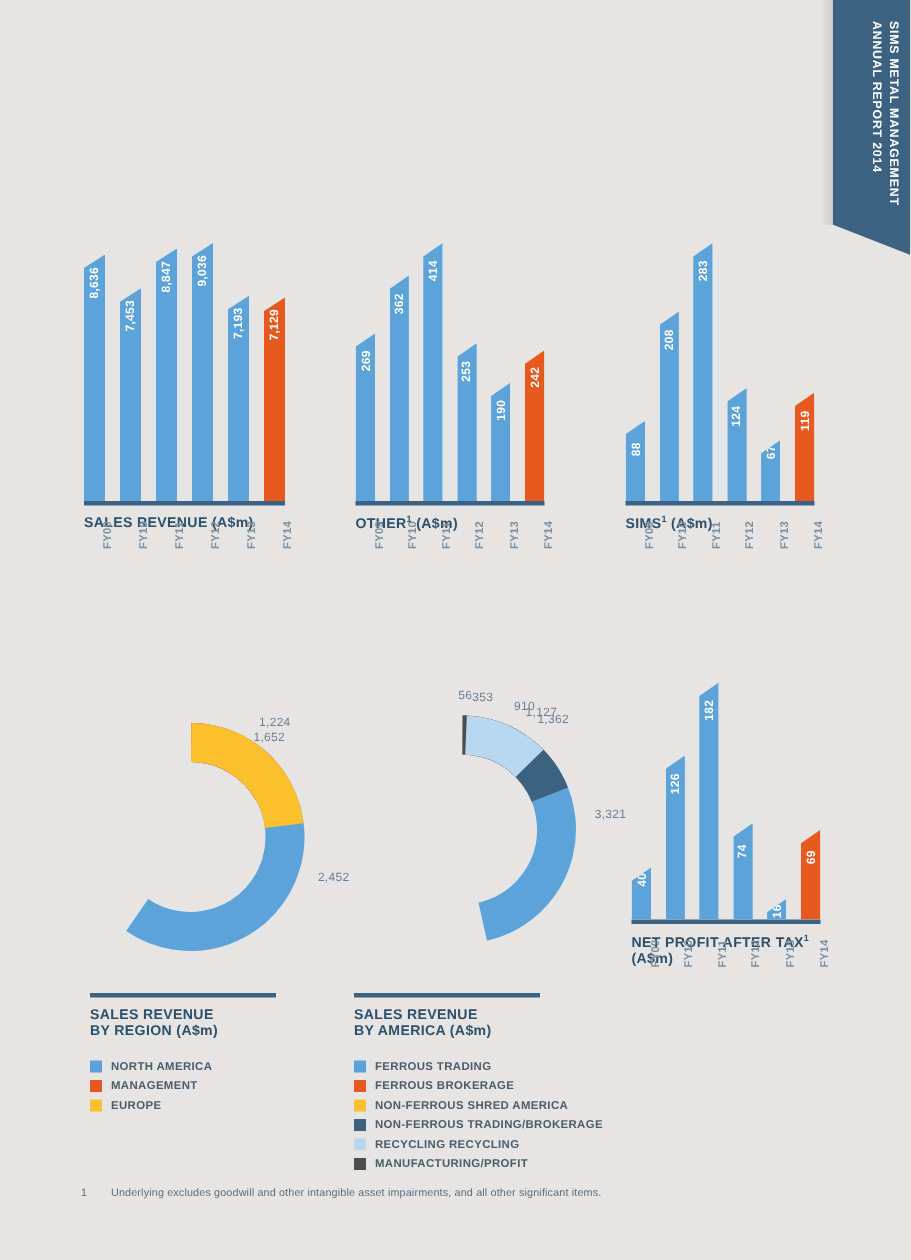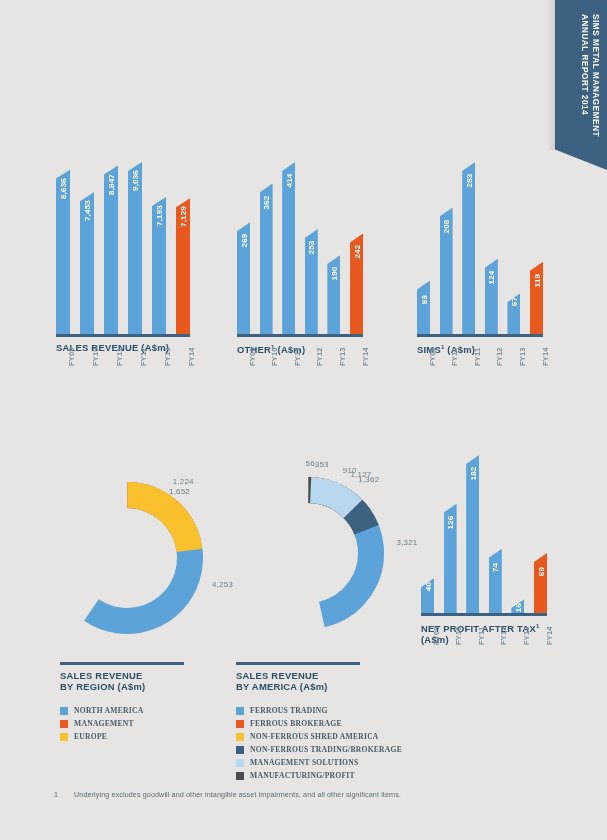--- a/index.html
+++ b/index.html
@@ -67,21 +67,21 @@
 
   
   .donut{position:absolute;}
   .donut svg{display:block;overflow:visible;}
   .dlabel{
     position:absolute;color:#6d7f8c;font-size:8px;font-weight:normal;
     letter-spacing:.2px;white-space:nowrap;
   }
 
   
-  .legend{position:absolute;font-family:Liberation Serif, serif;}
+  .legend{position:absolute;}
   .litem{display:flex;align-items:center;height:11.5px;margin-bottom:1.5px;}
   .swatch{width:8px;height:8px;margin-right:6px;flex:0 0 auto;}
   .ltext{color:#4a5c68;font-size:7.6px;font-weight:bold;letter-spacing:.25px;white-space:nowrap;}
 
   
   .footnote{
     position:absolute;left:54px;top:790px;
     color:#5d6d79;font-size:7.2px;letter-spacing:.1px;
     display:flex;gap:14px;
   }
@@ -247,21 +247,21 @@
     </div>
   </div>
 
   <div class="donut" id="donut-region" style="left:47px;top:478px;width:160px;">
     <div style="position:relative;width:160px;height:160px;">
       <svg width="160" height="160" viewBox="0 0 160 160">
           <path d="M 80.43981939877158 17.00153526556013 A 63 63 0 1 1 44.436253122061146 132.0021144570285" stroke="#5ba3d9" stroke-width="26" fill="none"></path>
           <path d="M 80.43981939877158 17.00153526556013 A 63 63 0 0 1 135.31793250772589 49.85159468444999" stroke="#e8591f" stroke-width="26" fill="none"></path>
           <path d="M 80.43981939877158 17.00153526556013 A 63 63 0 0 1 142.53343647417742 72.34694030272749" stroke="#fbc02d" stroke-width="26" fill="none"></path>
         </svg>
-    <div class="dlabel" style="left: 164.935px; top: 101.591px;">4,253</div>
+    <div class="dlabel" style="left: 164.935px; top: 101.591px;">2,452</div>
         <div class="dlabel" style="left: 125.712px; top: -1.36398px;">1,224</div>
         <div class="dlabel" style="left: 122px; top: 8.5609px;">1,652</div>
       </div>
   </div>
   <div class="barchart" style="left:60px;top:662px;width:124px;">
     <div class="rule"></div>
     <div class="ctitle">
       <div>SALES REVENUE</div>
       <div>BY REGION (A$m)</div>
     </div>
@@ -369,21 +369,21 @@
       <div class="litem">
         <span class="swatch" style="background: rgb(251, 192, 45);"></span>
         <span class="ltext">NON-FERROUS SHRED AMERICA</span>
       </div>
       <div class="litem">
         <span class="swatch" style="background: rgb(61, 98, 129);"></span>
         <span class="ltext">NON-FERROUS TRADING/BROKERAGE</span>
       </div>
       <div class="litem">
         <span class="swatch" style="background: rgb(185, 216, 239);"></span>
-        <span class="ltext">MANAGEMENT SOLUTIONS</span>
+        <span class="ltext">RECYCLING RECYCLING</span>
       </div>
       <div class="litem">
         <span class="swatch" style="background: rgb(76, 76, 76);"></span>
         <span class="ltext">MANUFACTURING/PROFIT</span>
       </div>
     </div>
 
   <div class="footnote">
     <div class="num">1</div>
     <div>Underlying excludes goodwill and other intangible asset impairments, and all other significant items.</div>

